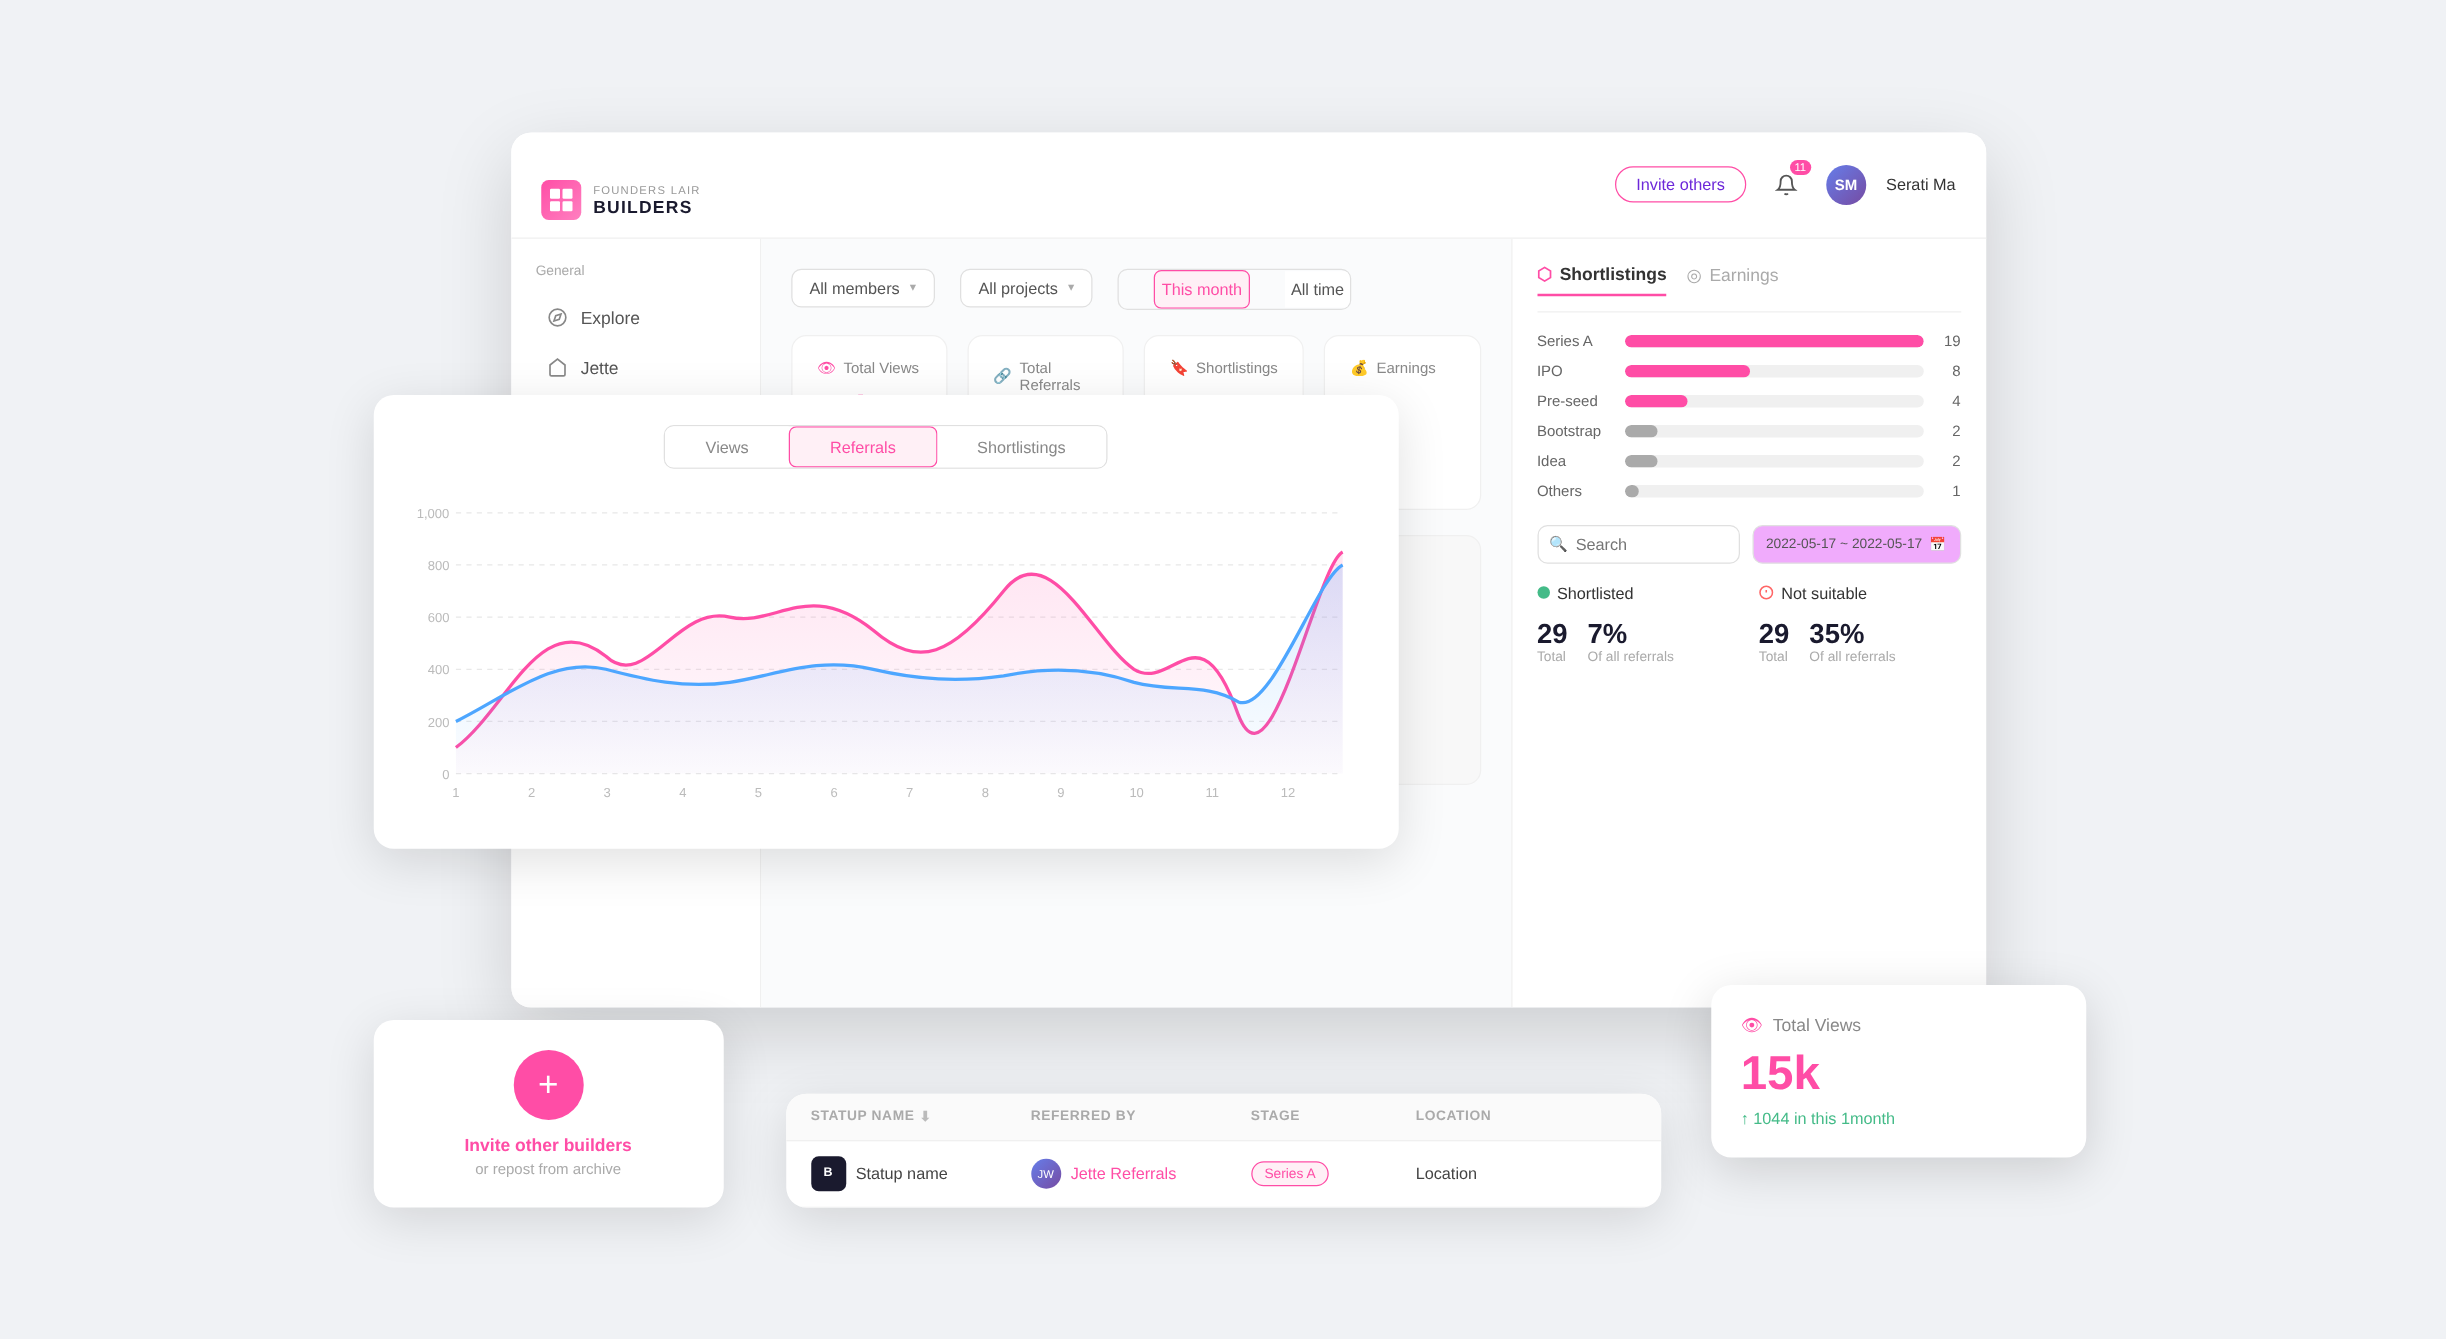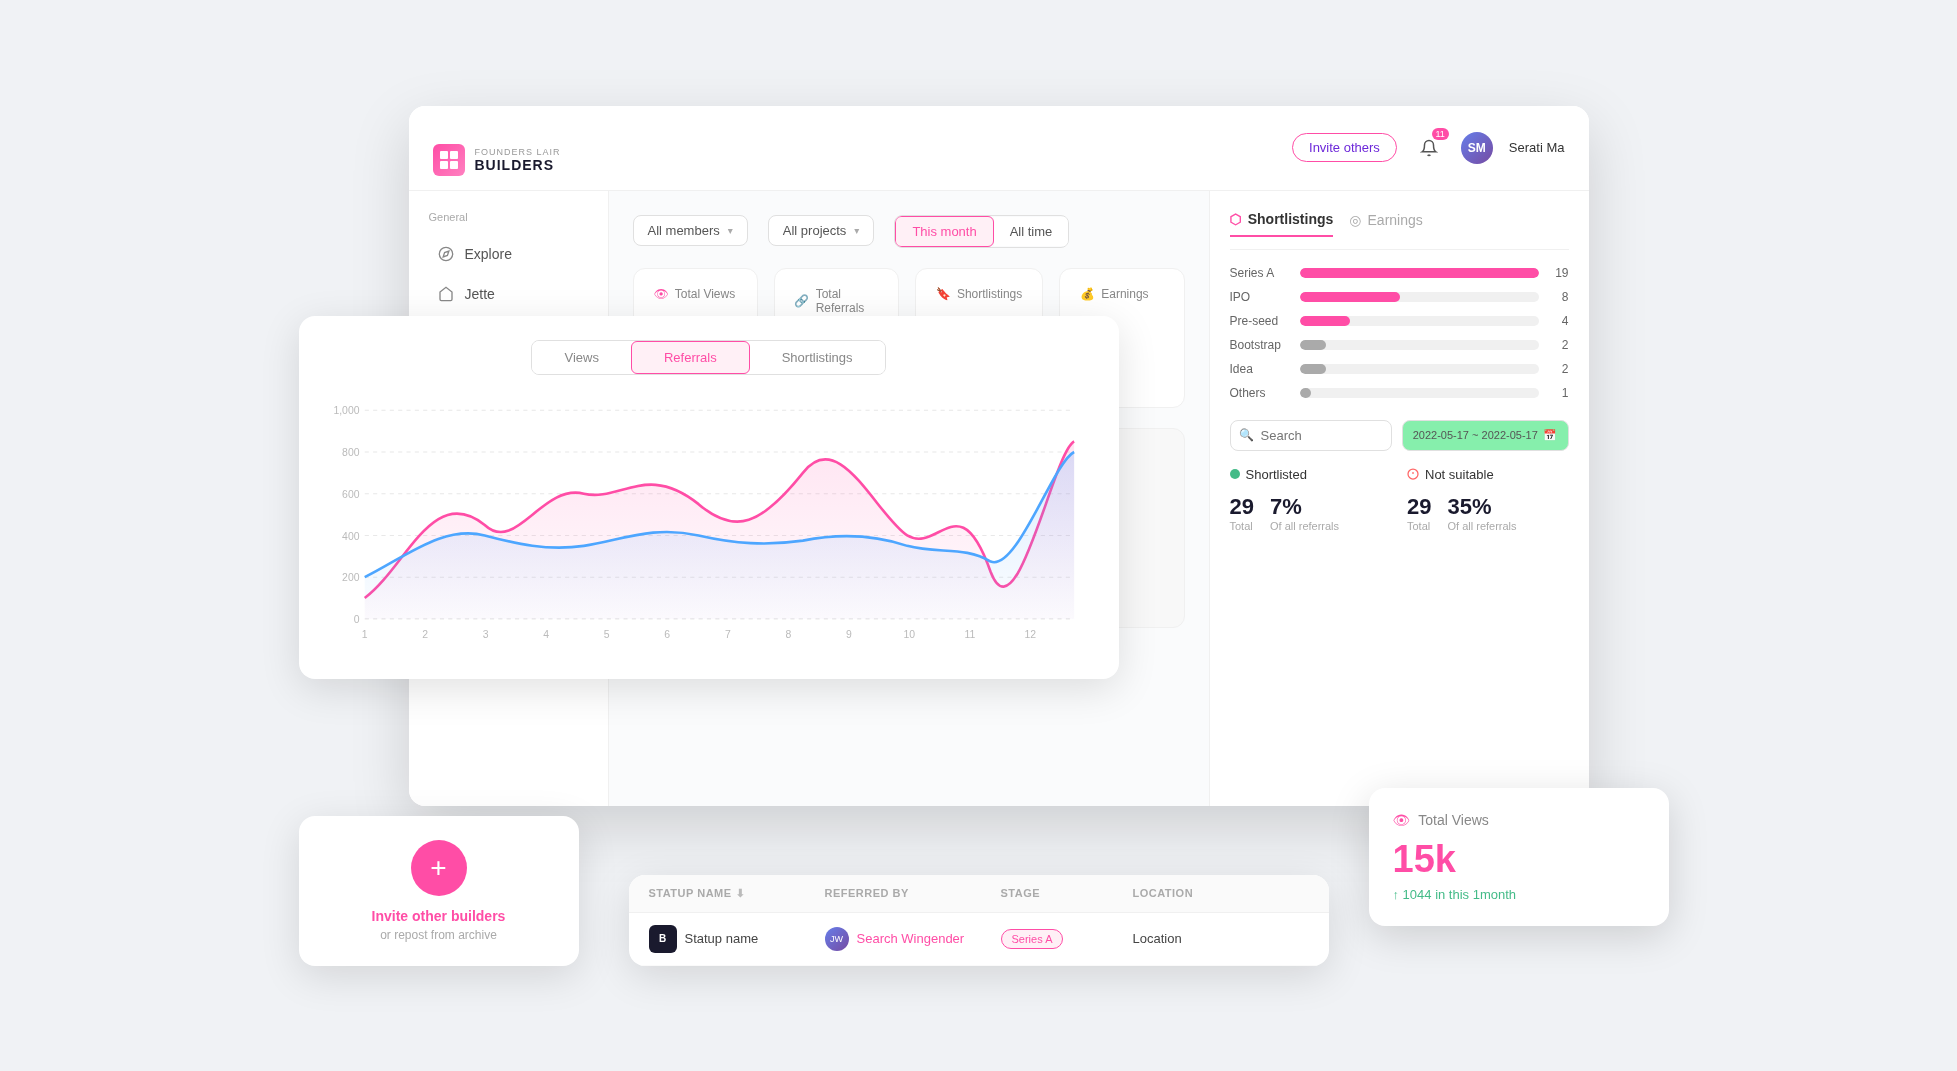--- a/index.html
+++ b/index.html
@@ -250,26 +250,27 @@
     .time-filters {
       display: flex;
       align-items: center;
       gap: 0;
       border: 1px solid #e0e0e0;
       border-radius: 8px;
       overflow: hidden;
     }
 
     .time-btn {
-      padding: 7px 16px;
+      padding: 7px 5px;
       font-size: 13px;
       cursor: pointer;
       border: none;
       background: #fff;
       color: #555;
+      margin-left: 28px;
     }
 
     .time-btn.active {
       background: #fff0f6;
       color: #ff4da6;
       border: 1.5px solid #ff4da6;
       border-radius: 6px;
     }
 
     
@@ -441,21 +442,21 @@
       color: #aaa;
       font-size: 12px;
     }
 
     .date-picker {
       border: 1px solid #e0e0e0;
       border-radius: 8px;
       padding: 7px 10px;
       font-size: 11px;
       color: #555;
-      background: #86efac;
+      background: #f0abfc;
       display: flex;
       align-items: center;
       gap: 6px;
     }
 
     
     .status-row {
       display: grid;
       grid-template-columns: 1fr 1fr;
       gap: 16px;
@@ -1046,21 +1047,21 @@
       <div class="table-col-header">STAGE</div>
       <div class="table-col-header">LOCATION</div>
     </div>
     <div class="table-data-row">
       <div class="table-cell">
         <div class="company-logo">B</div>
         <span>Statup name</span>
       </div>
       <div class="table-cell">
         <div class="referrer-avatar">JW</div>
-        <span style="color:#ff4da6; cursor:pointer;">Search Wingender</span>
+        <span style="color:#ff4da6; cursor:pointer;">Jette Referrals</span>
       </div>
       <div class="table-cell">
         <span class="stage-badge">Series A</span>
       </div>
       <div class="table-cell">Location</div>
     </div>
   </div>
 
   <div class="views-card">
     <div class="views-label">

